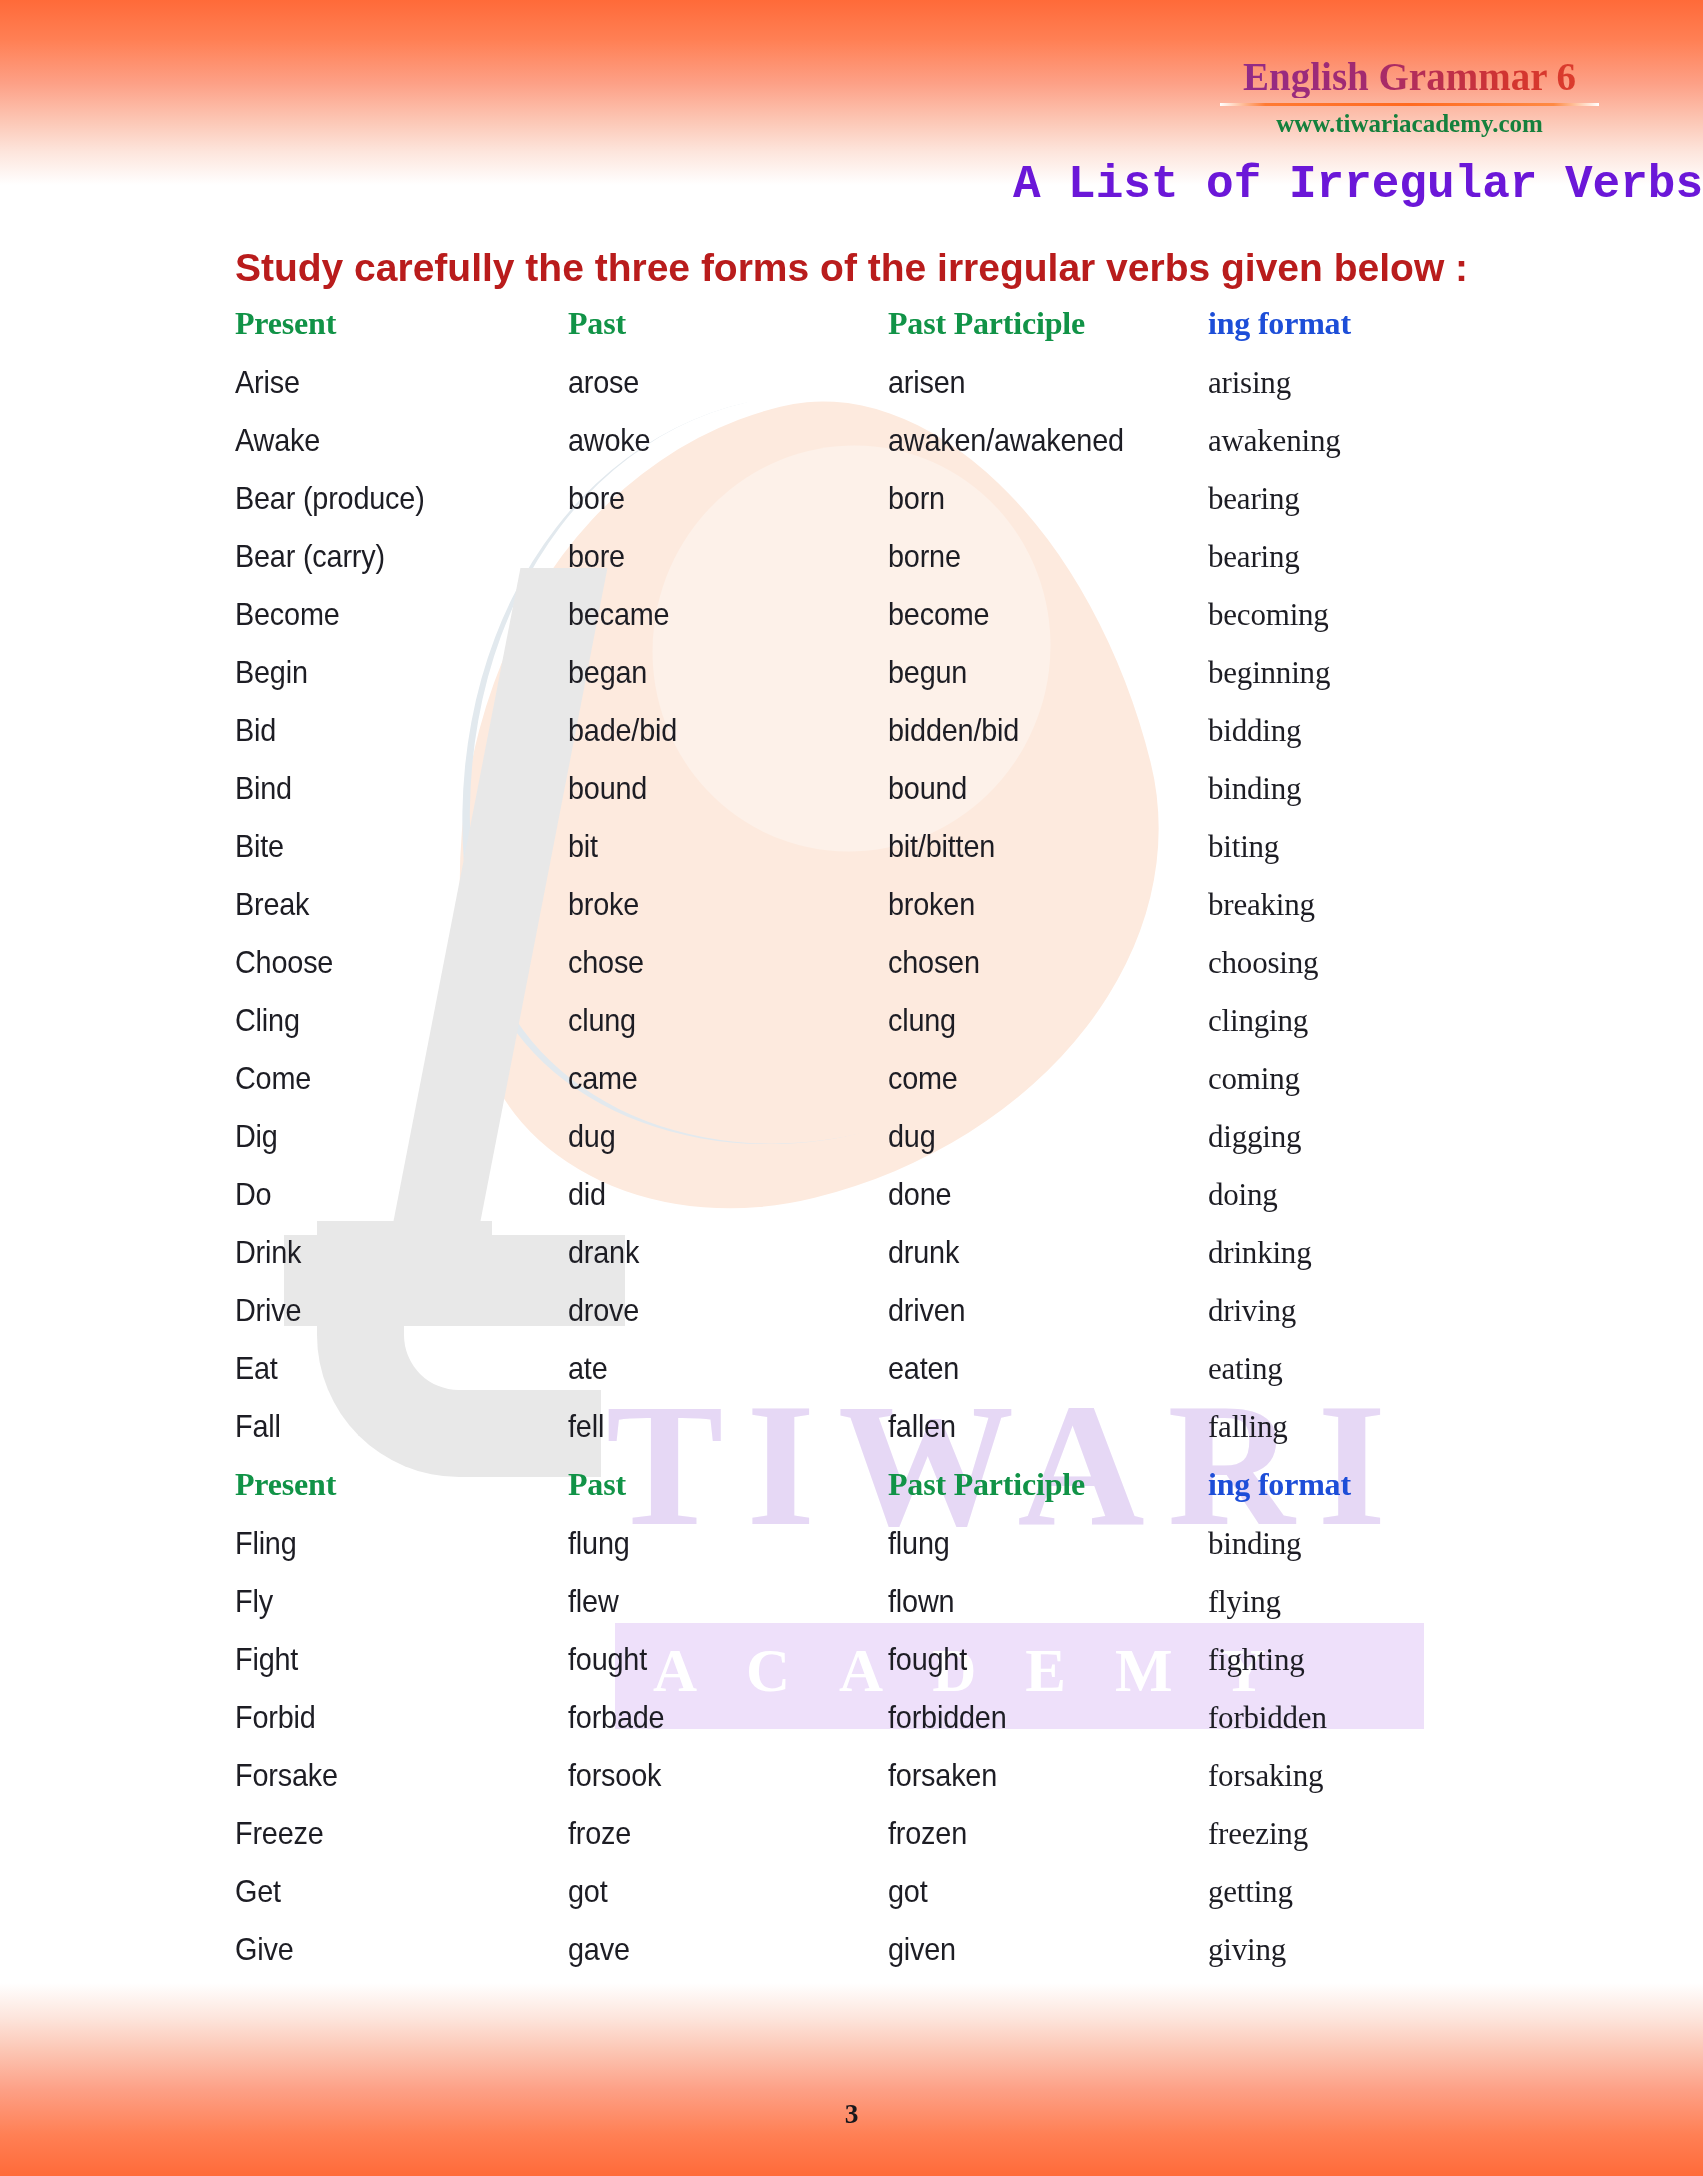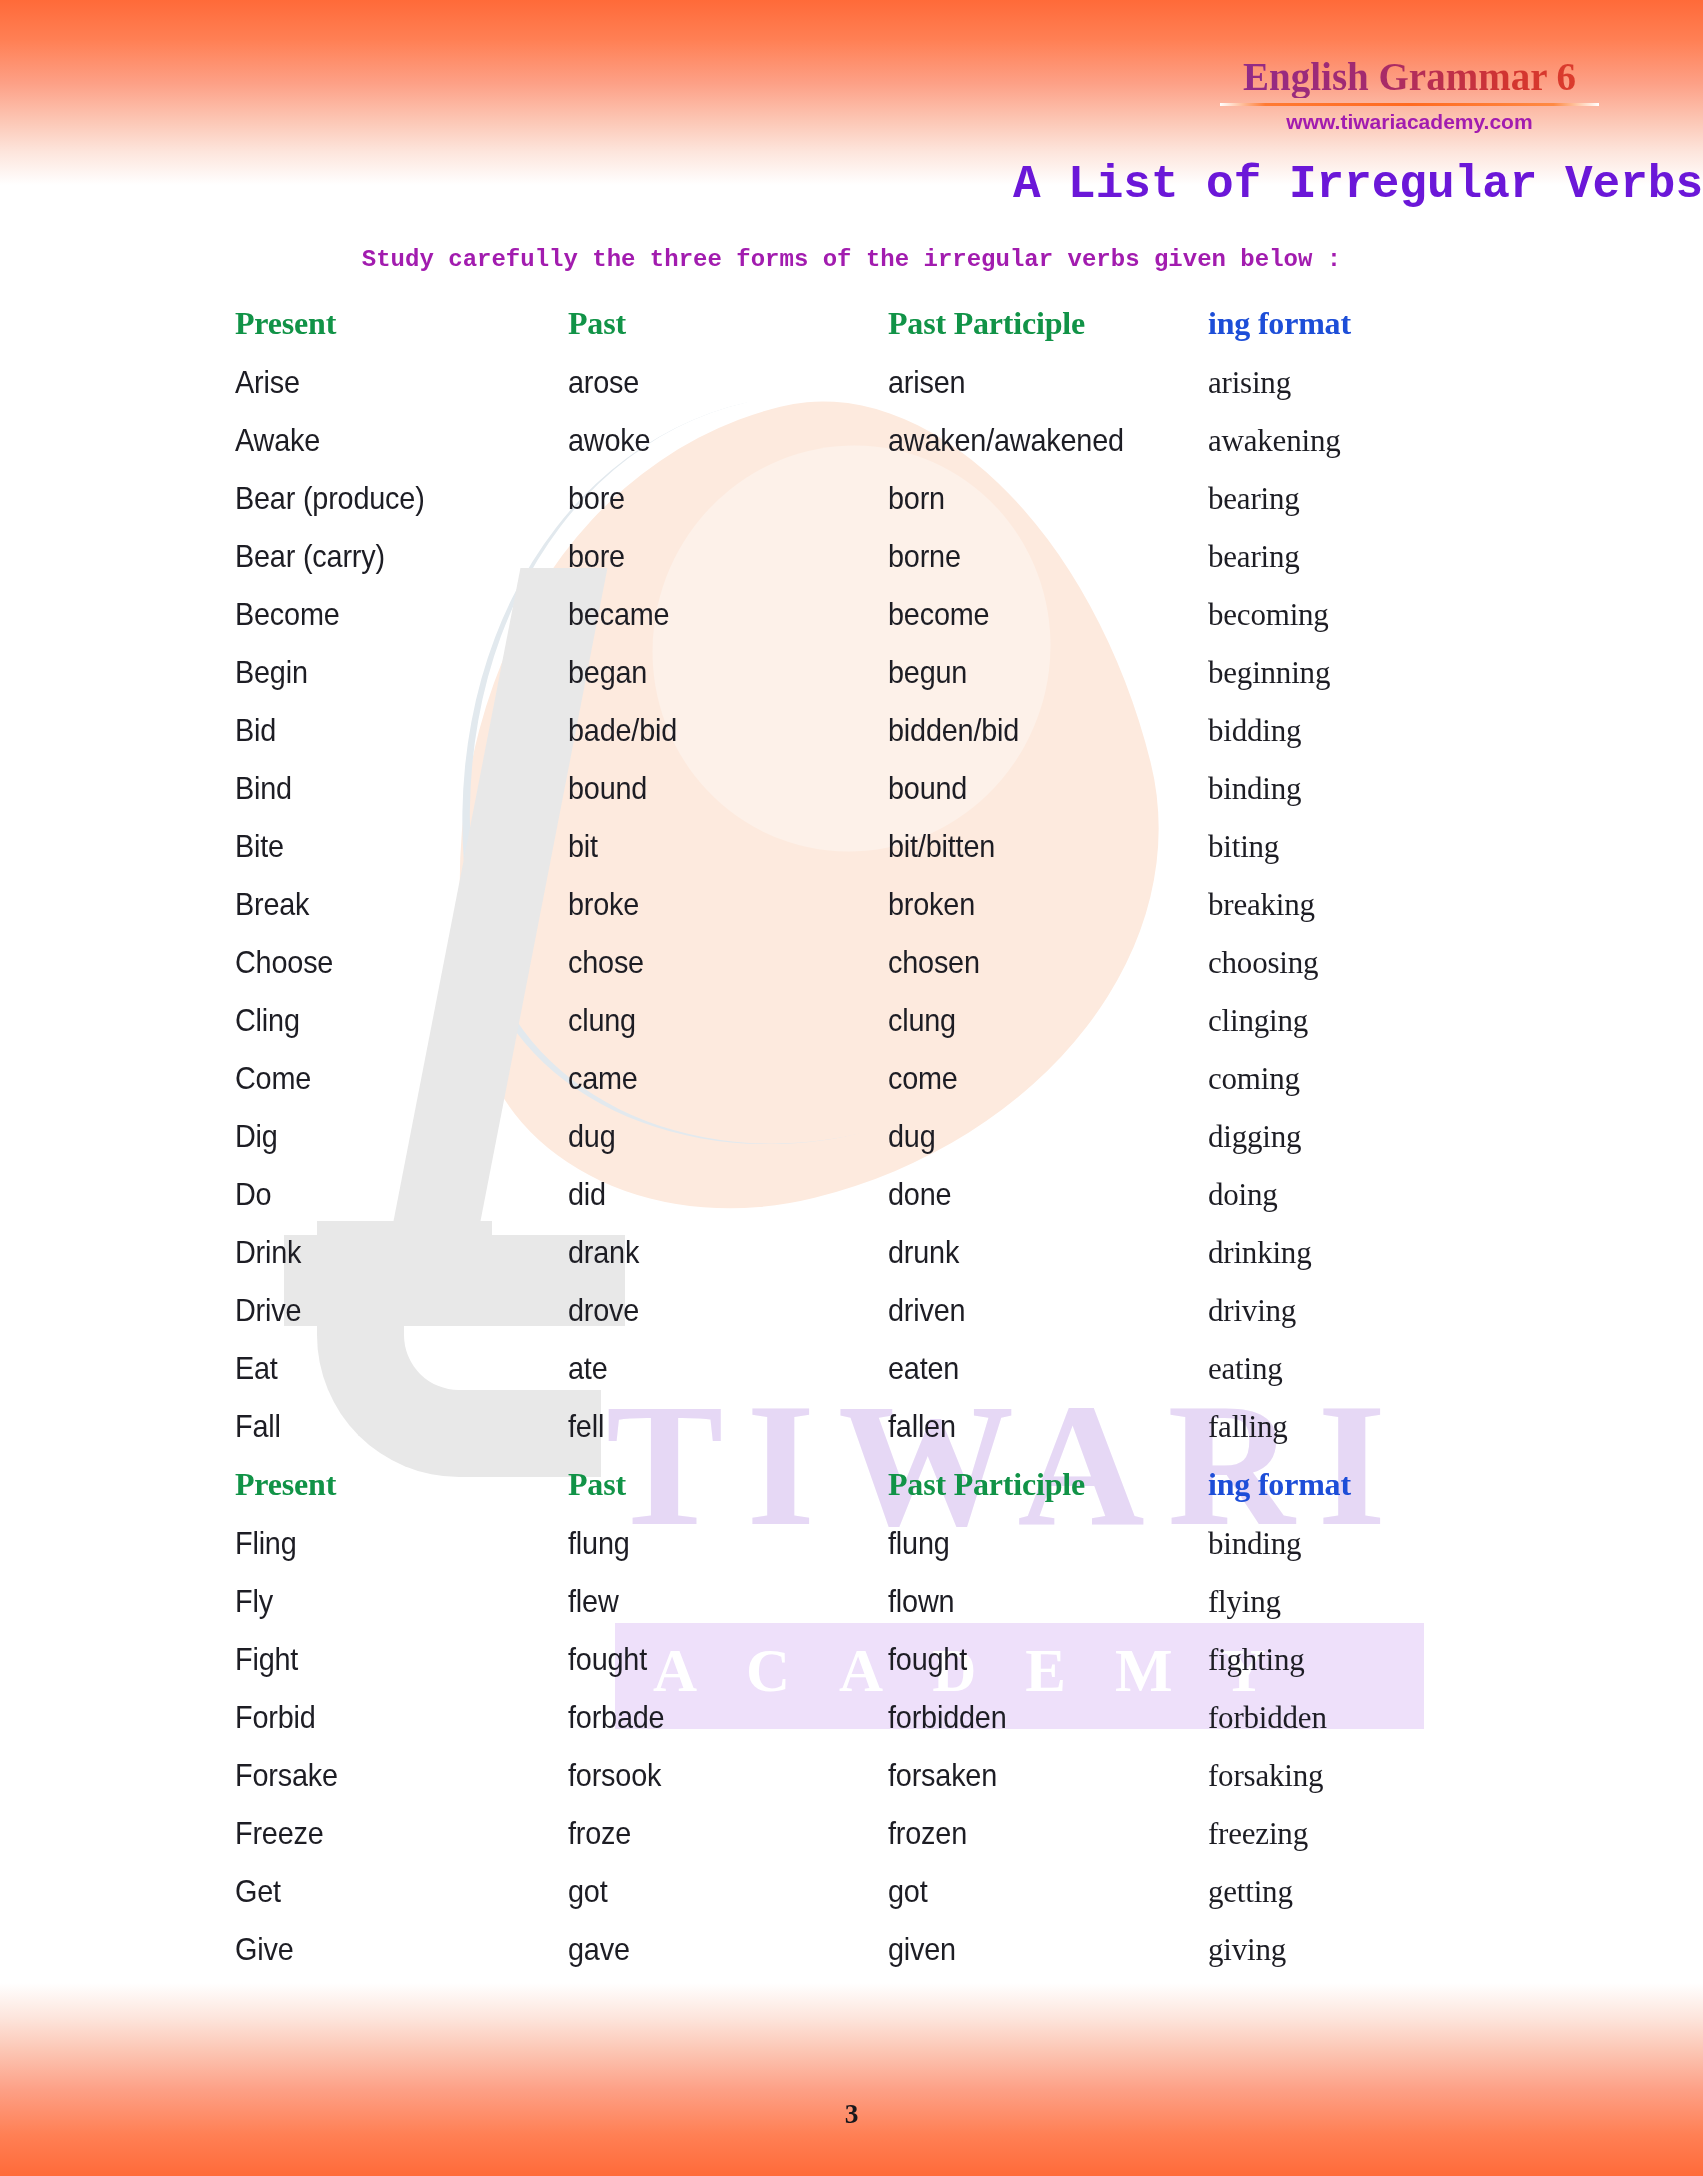--- a/index.html
+++ b/index.html
@@ -169,47 +169,47 @@
     -webkit-text-fill-color: transparent;
     white-space: nowrap;
   }
   .brand-rule {
     margin: 4.7px auto 3.8px auto;
     width: 379px;
     height: 3.8px;
     background: linear-gradient(to right, #ffffff 0%, #ff7a33 12%, #ff6a20 50%, #ff8a44 88%, #ffffff 100%);
   }
   .brand-url {
-    font-family: Liberation Sans, sans-serif;
-    font-size: 21px;
-    font-weight: 700;
-    color: #a21caf;
+    font-family: Liberation Serif, serif;
+    font-size: 25px;
+    font-weight: 700;
+    color: #15803d;
     white-space: nowrap;
   }
 
   .doc-title {
     position: absolute;
     left: 0; top: 159px;
     width: 1703px;
     text-align: right;
     font-family: Liberation Mono, monospace;
     font-size: 46px;
     font-weight: 700;
     color: #6b17d8;
     letter-spacing: 0px;
   }
   .doc-subtitle {
     position: absolute;
     left: 0; top: 246px;
     width: 1703px;
     text-align: center;
-    font-family: Liberation Mono, monospace;
-    font-size: 24px;
-    font-weight: 700;
-    color: #a21caf;
+    font-family: Liberation Sans, sans-serif;
+    font-size: 39px;
+    font-weight: 700;
+    color: #b91c1c;
   }
 
   
   .vtable {
     position: absolute;
     left: 235px;
     top: 305px;
     width: 1230px;
   }
   .vrow {

